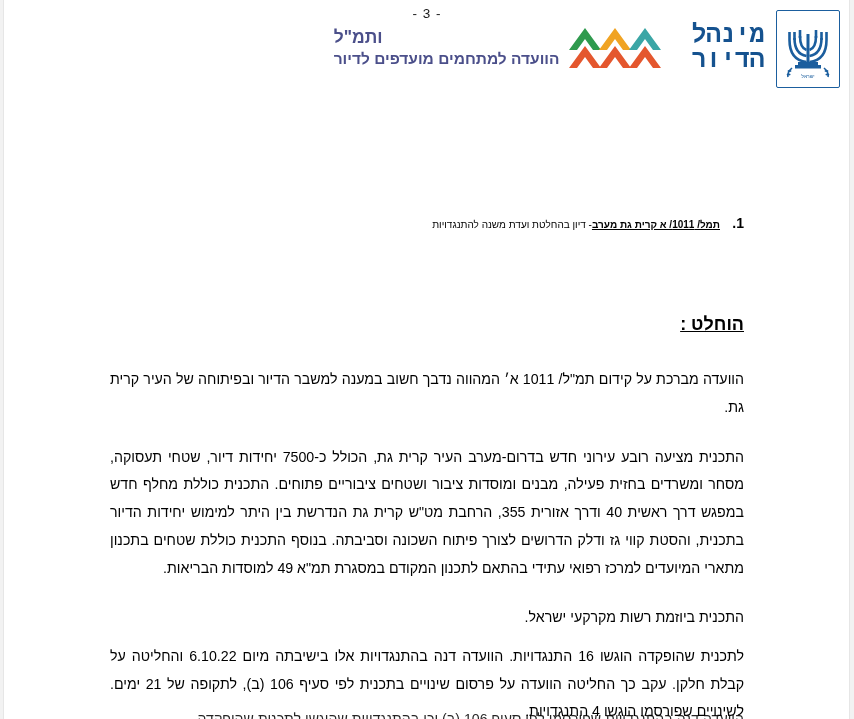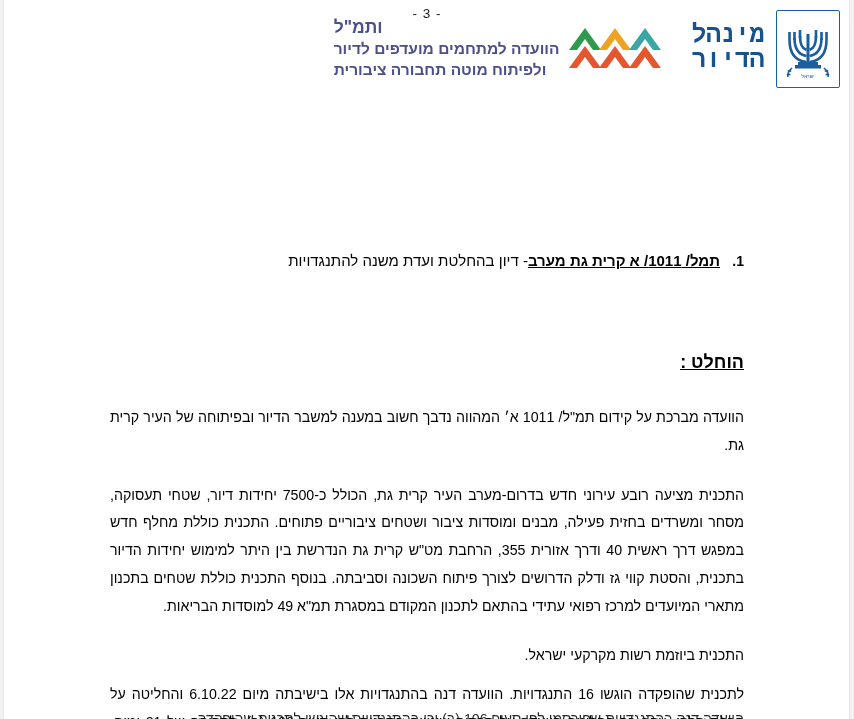--- a/index.html
+++ b/index.html
@@ -141,21 +141,21 @@
     flex-direction: row;
     align-items: baseline;
     gap: 10px;
     margin-bottom: 70px;
   }
   .item-num {
     font-weight: bold;
     font-size: 14px;
     min-width: 14px;
   }
-  .item-text { font-size: 15px; margin-top: 36px; }
+  .item-text { font-size: 10px; }
   .item-text .plan-id {
     font-weight: bold;
     text-decoration: underline;
   }
 
   .decision-label {
     font-weight: bold;
     text-decoration: underline;
     font-size: 18px;
     margin-bottom: 24px;
@@ -235,21 +235,20 @@
         <polygon points="30,34 46,12 62,34 54,34 46,23 38,34" fill="#f0a323"></polygon>
         <polygon points="30,52 46,30 62,52 54,52 46,41 38,52" fill="#e4572e"></polygon>
         <polygon points="60,34 76,12 92,34 84,34 76,23 68,34" fill="#3ba6a6"></polygon>
         <polygon points="60,52 76,30 92,52 84,52 76,41 68,52" fill="#e4572e"></polygon>
       </svg>
     </div>
 
     <div class="committee-title">
       <div class="t1">ותמ"ל</div>
       <div class="t2">הוועדה למתחמים מועדפים לדיור</div>
-      <div class="t3">ולפיתוח מוטה תחבורה ציבורית</div>
     </div>
   </div>
 
   <div class="doc-body">
 
     <div class="item-row">
       <span class="item-num">1.</span>
       <span class="item-text"><span class="plan-id">תמל/ 1011/ א קרית גת מערב</span><span>- דיון בהחלטת ועדת משנה להתנגדויות</span></span>
     </div>
 

